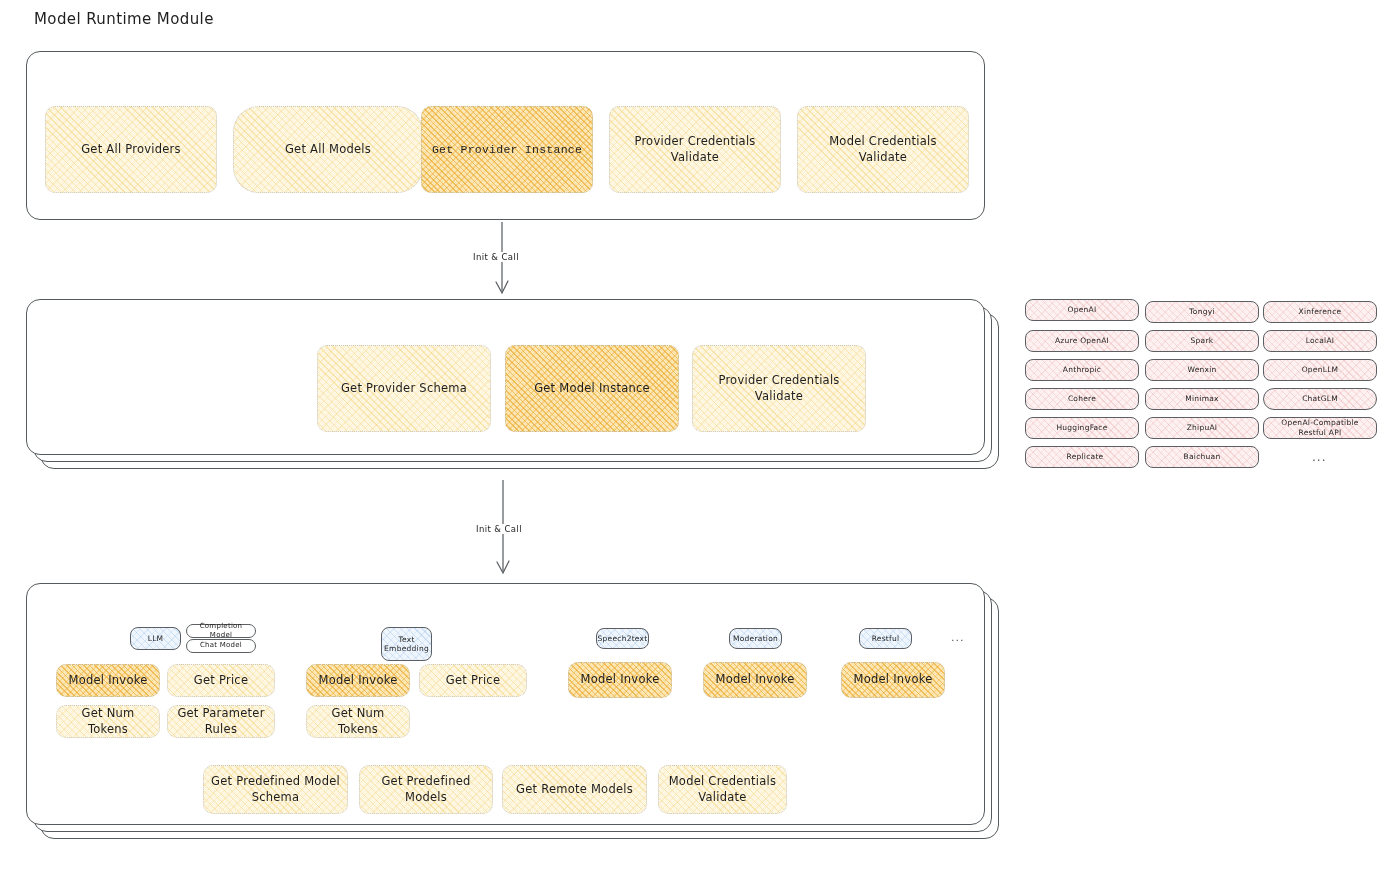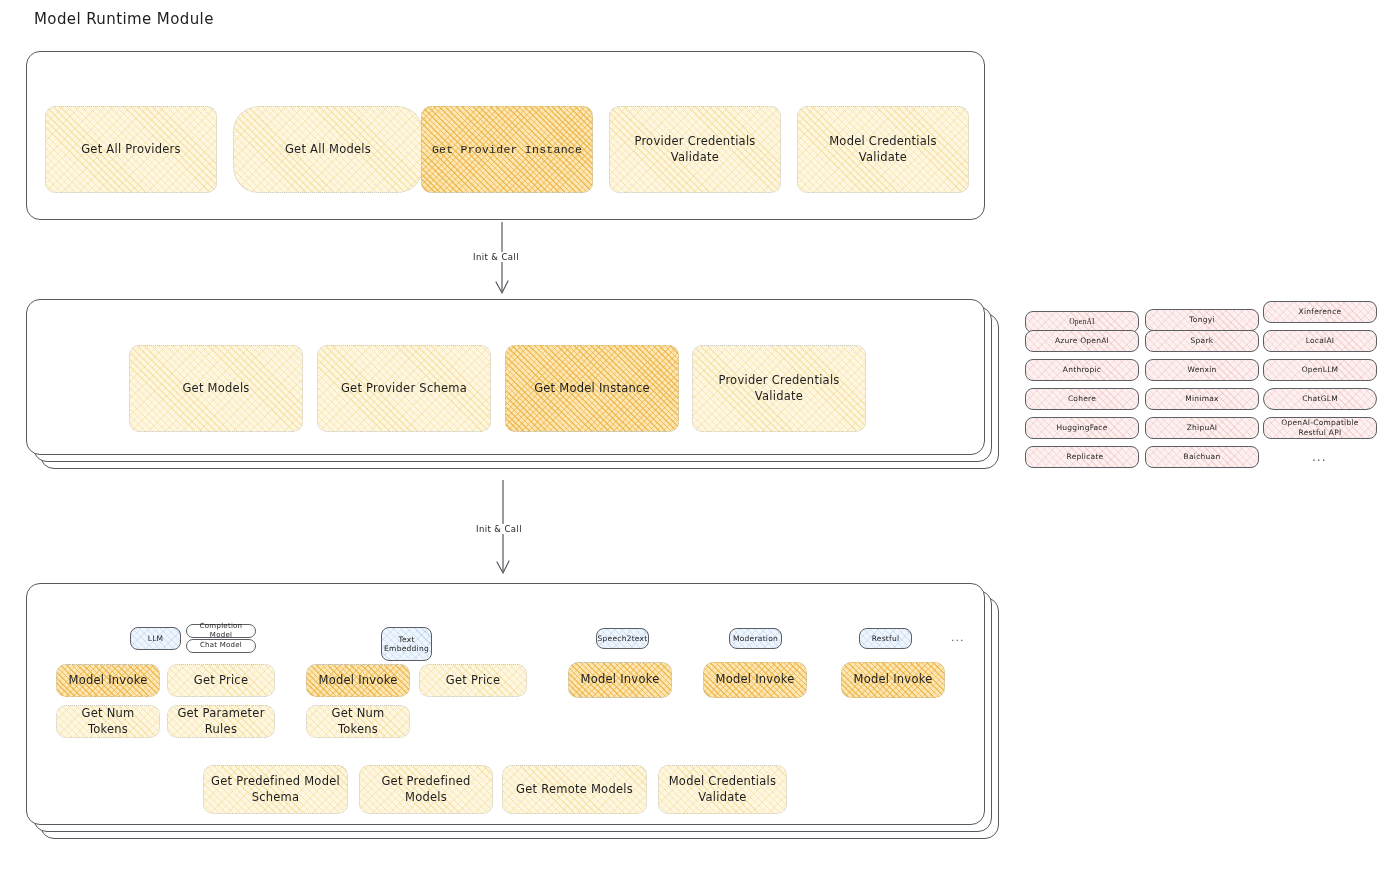--- a/index.html
+++ b/index.html
@@ -136,35 +136,34 @@
   </svg>
   <div class="arrow-label" style="left:470px;top:252px;">Init &amp; Call</div>
 
   <div class="layer-stack" style="left:26px;top:299px;width:990px;height:180px;">
     <div class="sheet ghost" style="left:14px;top:14px;width:959px;height:156px;"></div>
     <div class="sheet ghost" style="left:7px;top:7px;width:959px;height:156px;"></div>
     <div class="sheet front" style="left:0;top:0;width:959px;height:156px;"></div>
     <div class="section-title" style="top:22px;width:959px;">Provider</div>
   </div>
 
-  <div class="node n-yellow" style="left:129px;top:345px;width:174px;height:87px;">Get Models</div>
   <div class="node n-yellow" style="left:317px;top:345px;width:174px;height:87px;">Get Provider Schema</div>
   <div class="node n-orange" style="left:505px;top:345px;width:174px;height:87px;">Get Model Instance</div>
   <div class="node n-yellow" style="left:692px;top:345px;width:174px;height:87px;">Provider Credentials Validate</div>
 
   <div>
 
-    <div class="node n-pink" style="left:1025px;top:311px;width:114px;height:22px;font-family:Liberation Serif, serif;">OpenAI</div>
+    <div class="node n-pink" style="left:1025px;top:299px;width:114px;height:22px;">OpenAI</div>
     <div class="node n-pink" style="left:1025px;top:330px;width:114px;height:22px;">Azure OpenAI</div>
     <div class="node n-pink" style="left:1025px;top:359px;width:114px;height:22px;">Anthropic</div>
     <div class="node n-pink" style="left:1025px;top:388px;width:114px;height:22px;">Cohere</div>
     <div class="node n-pink" style="left:1025px;top:417px;width:114px;height:22px;">HuggingFace</div>
     <div class="node n-pink" style="left:1025px;top:446px;width:114px;height:22px;padding-left:12px;">Replicate</div>
 
-    <div class="node n-pink" style="left:1145px;top:301px;width:114px;height:22px;margin-top:8px;">Tongyi</div>
+    <div class="node n-pink" style="left:1145px;top:301px;width:114px;height:22px;">Tongyi</div>
     <div class="node n-pink" style="left:1145px;top:330px;width:114px;height:22px;">Spark</div>
     <div class="node n-pink" style="left:1145px;top:359px;width:114px;height:22px;">Wenxin</div>
     <div class="node n-pink" style="left:1145px;top:388px;width:114px;height:22px;">Minimax</div>
     <div class="node n-pink" style="left:1145px;top:417px;width:114px;height:22px;">ZhipuAI</div>
     <div class="node n-pink" style="left:1145px;top:446px;width:114px;height:22px;">Baichuan</div>
 
     <div class="node n-pink" style="left:1263px;top:301px;width:114px;height:22px;">Xinference</div>
     <div class="node n-pink" style="left:1263px;top:330px;width:114px;height:22px;">LocalAI</div>
     <div class="node n-pink" style="left:1263px;top:359px;width:114px;height:22px;">OpenLLM</div>
     <div class="node n-pink" style="left:1263px;top:388px;width:114px;height:22px;border-radius:11px;">ChatGLM</div>

